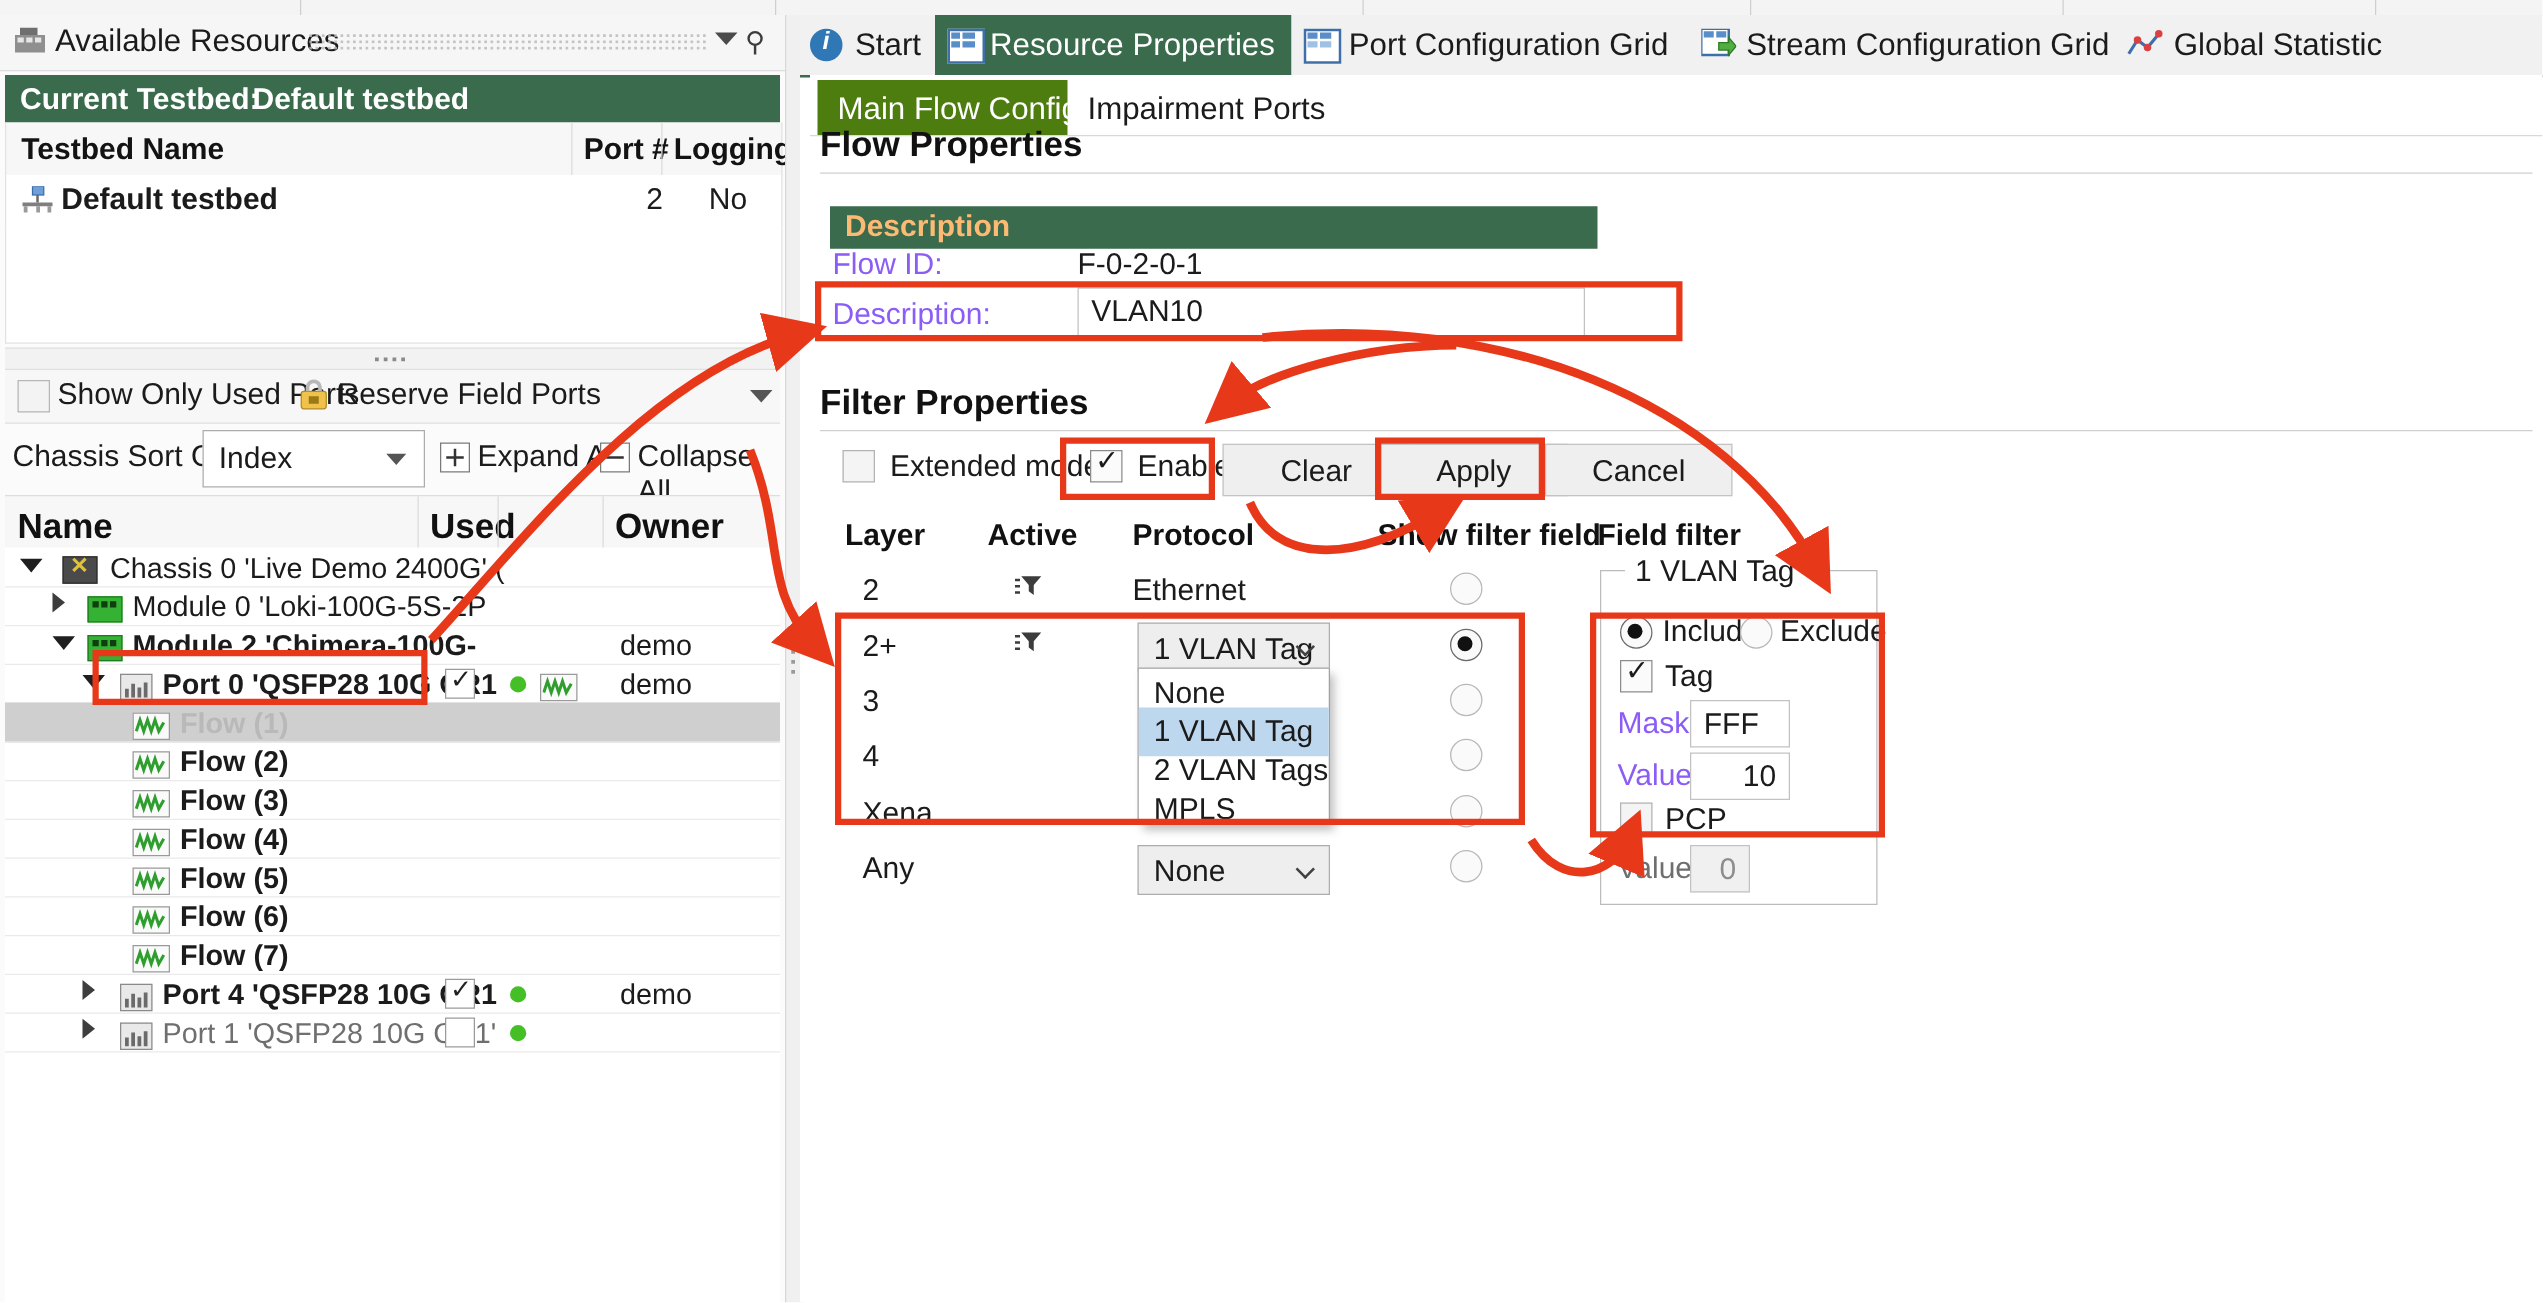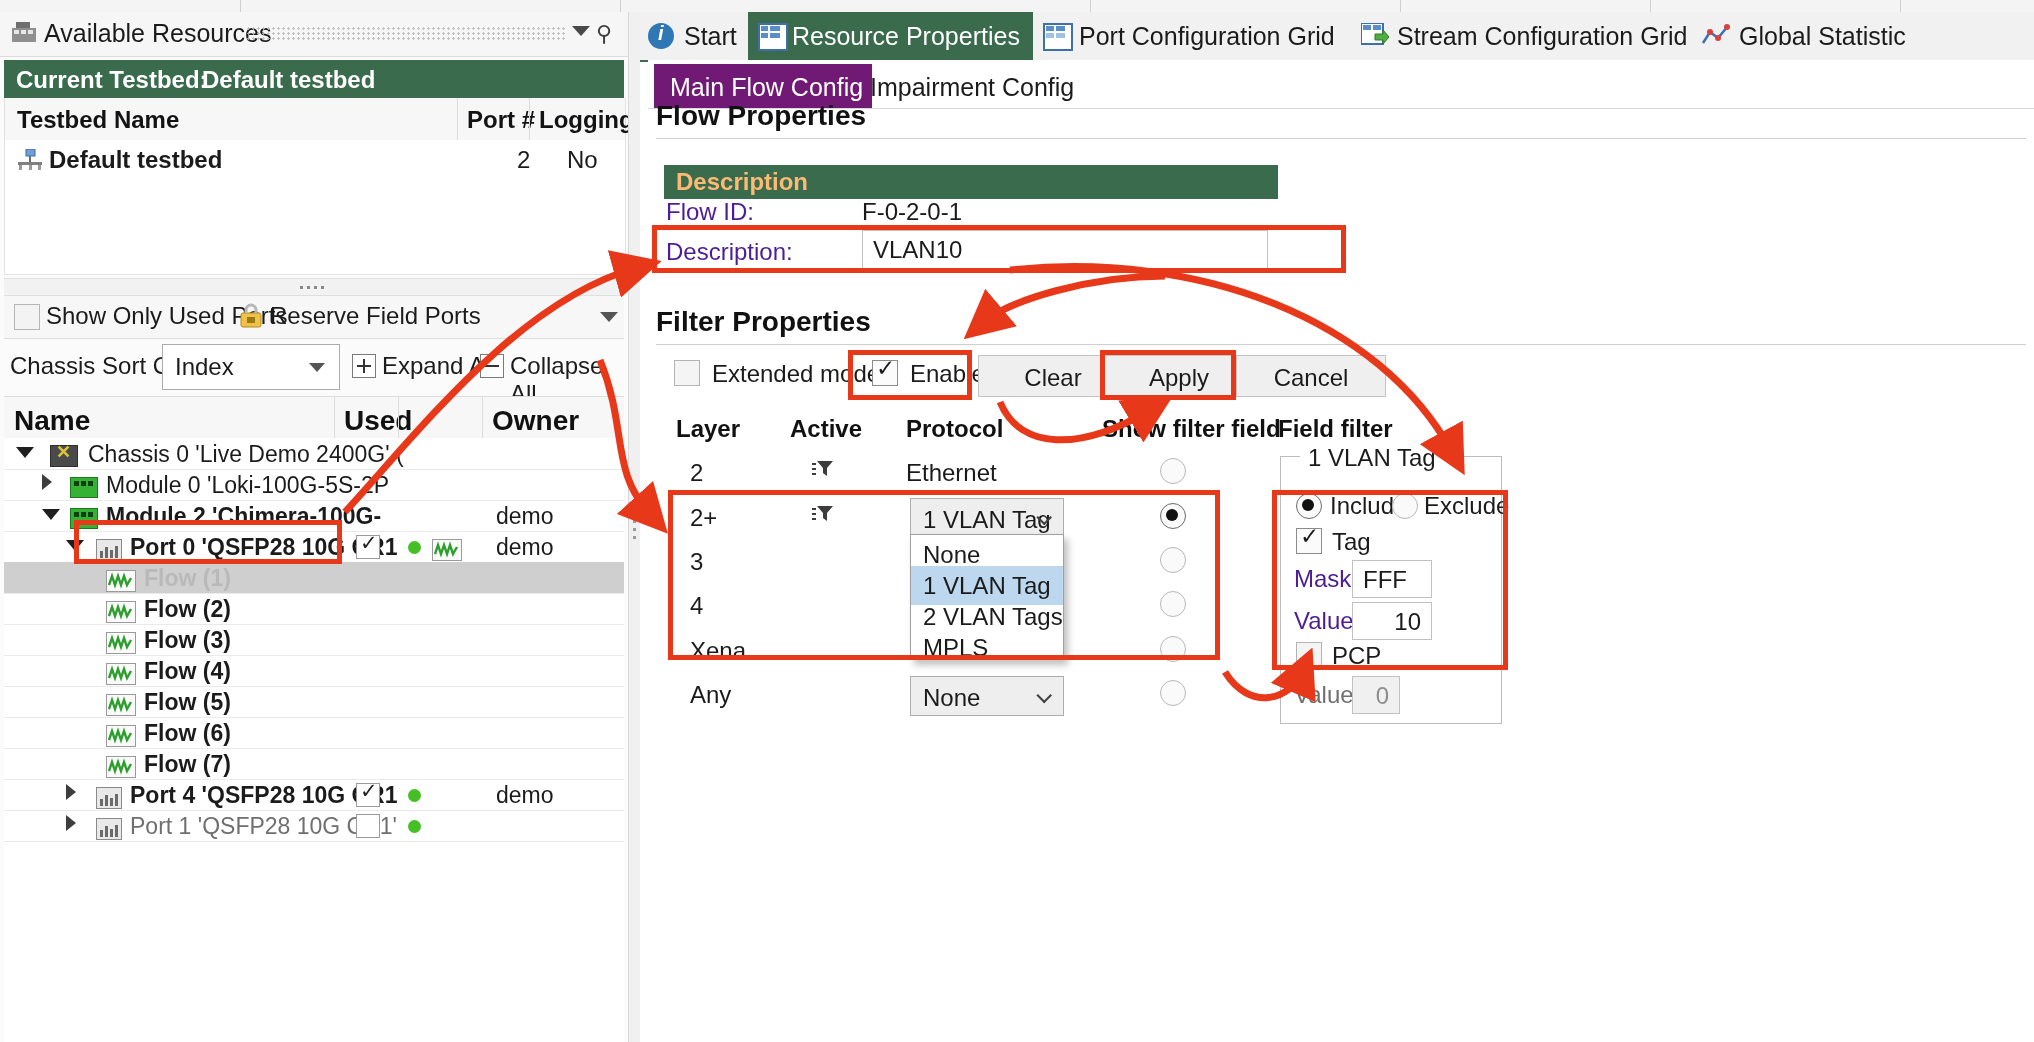--- a/index.html
+++ b/index.html
@@ -109,30 +109,30 @@
 
   .ic-info{width:26px;height:26px;border-radius:50%;background:#2f77b5;}
   .ic-info:after{content:'i';position:absolute;left:10px;top:-1px;color:#fff;font-size:20px;font-weight:bold;font-style:italic;}
   .ic-grid{width:26px;height:24px;background:#fff;border:2px solid #3f6fa8;}
   .ic-grid i{position:absolute;background:#5a8ec9;}
   .ic-grid2{width:26px;height:24px;background:#fff;border:2px solid #3f6fa8;}
 
   .subtabs{position:absolute;left:8px;top:48px;width:1386px;height:48px;background:#ffffff;border-bottom:1px solid #d8d8d8;}
   .stab{position:absolute;top:4px;height:44px;}
   .stab .tl{position:absolute;top:9px;left:16px;font-size:25px;white-space:nowrap;}
-  .stab.active{background:#701a75;padding-left:18px;}
+  .stab.active{background:#4d7c0f;}
   .stab.active .tl{color:#fff;}
 
   .sec-h{position:absolute;font-weight:bold;font-size:28px;color:#111;}
   .hr{position:absolute;height:1px;background:#cfcfcf;}
 
   .descbar{position:absolute;left:664px;top:165px;width:614px;height:34px;background:#3a6b4d;}
   .descbar span{position:absolute;left:12px;top:3px;font-weight:bold;font-size:24px;color:#fdba74;}
 
-  .fld-lbl{position:absolute;font-size:24px;color:#4c1d95;}
+  .fld-lbl{position:absolute;font-size:24px;color:#8b5cf6;}
   .fld-val{position:absolute;font-size:24px;color:#1b1b1b;}
   .txtbox{position:absolute;background:#fff;border:1px solid #c2c2c2;}
   .txtbox span{position:absolute;left:10px;top:5px;font-size:24px;}
 
   .btn{position:absolute;background:#efefef;border:1px solid #c3c3c3;}
   .btn span{position:absolute;left:0;right:0;top:8px;text-align:center;font-size:24px;color:#1b1b1b;}
 
   .chk{position:absolute;width:24px;height:24px;border:1px solid #b3b3b3;background:#f4f4f4;}
   .chk.on{background:#fbfbfb;border-color:#8c8c8c;}
   .chk.on:after{content:'✓';position:absolute;left:3px;top:-6px;font-size:23px;color:#1b1b1b;}
@@ -456,21 +456,21 @@
         </div>
         <div class="tl" style="left:46px">Stream Configuration Grid</div>
       </div>
     </div>
 
     <div class="subtabs">
       <div class="stab active" style="left:6px;width:200px">
         <div class="tl">Main Flow Config</div>
       </div>
       <div class="stab" style="left:206px;width:200px">
-        <div class="tl">Impairment Config</div>
+        <div class="tl">Impairment Ports</div>
       </div>
     </div>
   </div>
 
   <div class="sec-h" style="left:656px;top:100px">Flow Properties</div>
   <div class="hr" style="left:656px;top:138px;width:1370px"></div>
 
   <div class="descbar">
     <span>Description</span>
   </div>

